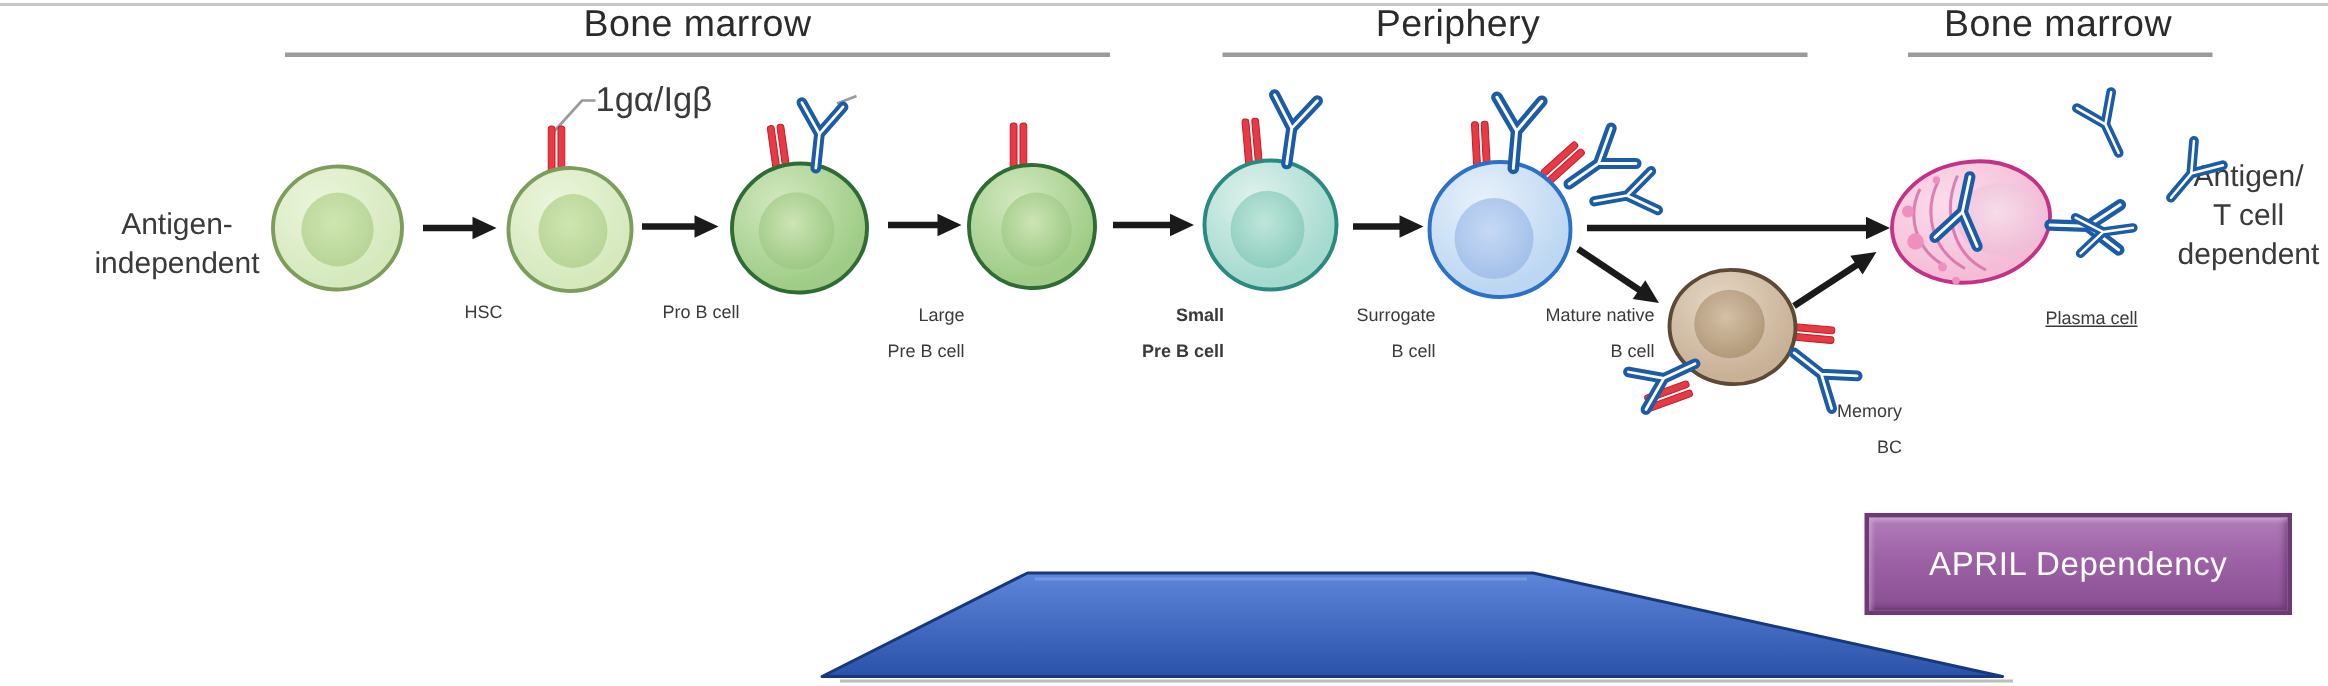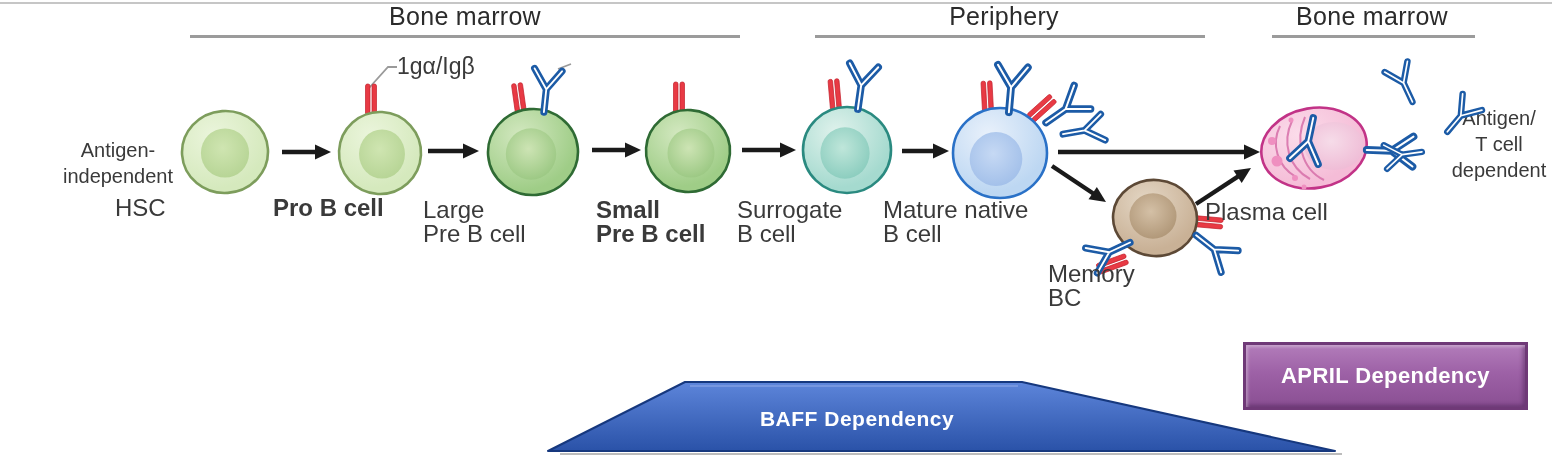--- a/index.html
+++ b/index.html
@@ -11,51 +11,51 @@
   .region-header{
     position:absolute;width:400px;text-align:center;
     font-size:25px;color:#2b2b2b;letter-spacing:.3px;
   }
   .region-underline{position:absolute;height:3px;background:#9b9b9b;top:35px;}
   .side-label{
     position:absolute;text-align:center;font-size:20px;line-height:26px;
     color:#3a3a3a;white-space:pre-line;
   }
   .cell-label{
-    position:absolute;width:220px;text-align:left;font-size:24px;line-height:24px;
+    position:absolute;width:220px;text-align:right;font-size:12px;line-height:24px;
     color:#3a3a3a;white-space:pre-line;
   }
   .annotation{
     position:absolute;font-size:19px;line-height:27px;color:#3a3a3a;white-space:pre-line;
   }
   #graphics{position:absolute;left:0;top:0;}
   .banner-baff-text{
     position:absolute;left:657px;top:407px;width:400px;text-align:center;
     font-size:21px;font-weight:bold;color:#fff;letter-spacing:.5px;
   }
   .banner-april{
     position:absolute;left:1243px;top:342px;width:285px;height:68px;
     background:linear-gradient(180deg,#b27cba 0%,#9d61a6 45%,#8a4f93 100%);
     border:3px solid #6f3977;box-sizing:border-box;
     box-shadow:inset 2px 2px 3px rgba(255,255,255,.35), inset -2px -2px 4px rgba(60,20,70,.45);
     display:flex;align-items:center;justify-content:center;
   }
-  .banner-april span{font-size:22px;font-weight:bold;color:#fff;letter-spacing:.4px;}
+  .banner-april span{font-size:22px;font-weight:normal;color:#fff;letter-spacing:.4px;}
 </style>
 </head>
 <body>
 
 <div id="figure">
 
   <div class="top-border"></div>
 
   <div class="region-header" style="left:265px;top:2px">Bone marrow</div>
   <div class="region-underline" style="left:190px;width:550px"></div>
 
-  <div class="region-header" style="left:804px;top:2px">Periphery</div>
+  <div class="region-header" style="left:772px;top:2px">Periphery</div>
   <div class="region-underline" style="left:815px;width:390px"></div>
 
   <div class="region-header" style="left:1172px;top:2px">Bone marrow</div>
   <div class="region-underline" style="left:1272px;width:203px"></div>
 
   <div class="side-label" style="left:18px;top:137px;width:200px">Antigen-
 independent</div>
   <div class="side-label" style="left:1399px;top:105px;width:200px">Antigen/
 T cell
 dependent</div>
@@ -255,32 +255,31 @@
       <line x1="1058" y1="152" x2="1247" y2="152" stroke="#1a1a1a" stroke-width="4.4"></line>
       <polygon points="1260,152 1244,159.5 1244,144.5" fill="#1a1a1a"></polygon>
       <line x1="1052" y1="166" x2="1095.183346173608" y2="194.78889744907204" stroke="#1a1a1a" stroke-width="4.4"></line>
       <polygon points="1106,202 1088.5269438189052,199.36517406793018 1096.8474467622837,186.8844196528625" fill="#1a1a1a"></polygon>
       <line x1="1196" y1="204" x2="1240.1228802803753" y2="175.11956927102705" stroke="#1a1a1a" stroke-width="4.4"></line>
       <polygon points="1251,168 1241.7202195399007,183.03780817181675 1233.5053319194847,170.48728541840367" fill="#1a1a1a"></polygon>
     </svg>
 
   <div id="cell-labels">
       <div class="cell-label" style="left: 115px; top: 196px;">HSC</div>
-      <div class="cell-label" style="left: 273px; top: 196px; font-weight: bold;">Pro B cell</div>
+      <div class="cell-label" style="left: 273px; top: 196px;">Pro B cell</div>
       <div class="cell-label" style="left: 423px; top: 198px;">Large
 Pre B cell</div>
       <div class="cell-label" style="left: 596px; top: 198px; font-weight: bold;">Small
 Pre B cell</div>
       <div class="cell-label" style="left: 737px; top: 198px;">Surrogate
 B cell</div>
       <div class="cell-label" style="left: 883px; top: 198px;">Mature native
 B cell</div>
       <div class="cell-label" style="left: 1048px; top: 262px;">Memory
 BC</div>
-      <div class="cell-label" style="left: 1205px; top: 200px;">Plasma cell</div>
+      <div class="cell-label" style="left: 1205px; top: 200px; text-decoration: underline;">Plasma cell</div>
     </div>
 
-  <div class="banner-baff-text">BAFF Dependency</div>
   <div class="banner-april">
     <span>APRIL Dependency</span>
   </div>
 
 </div>
 
 </body></html>

